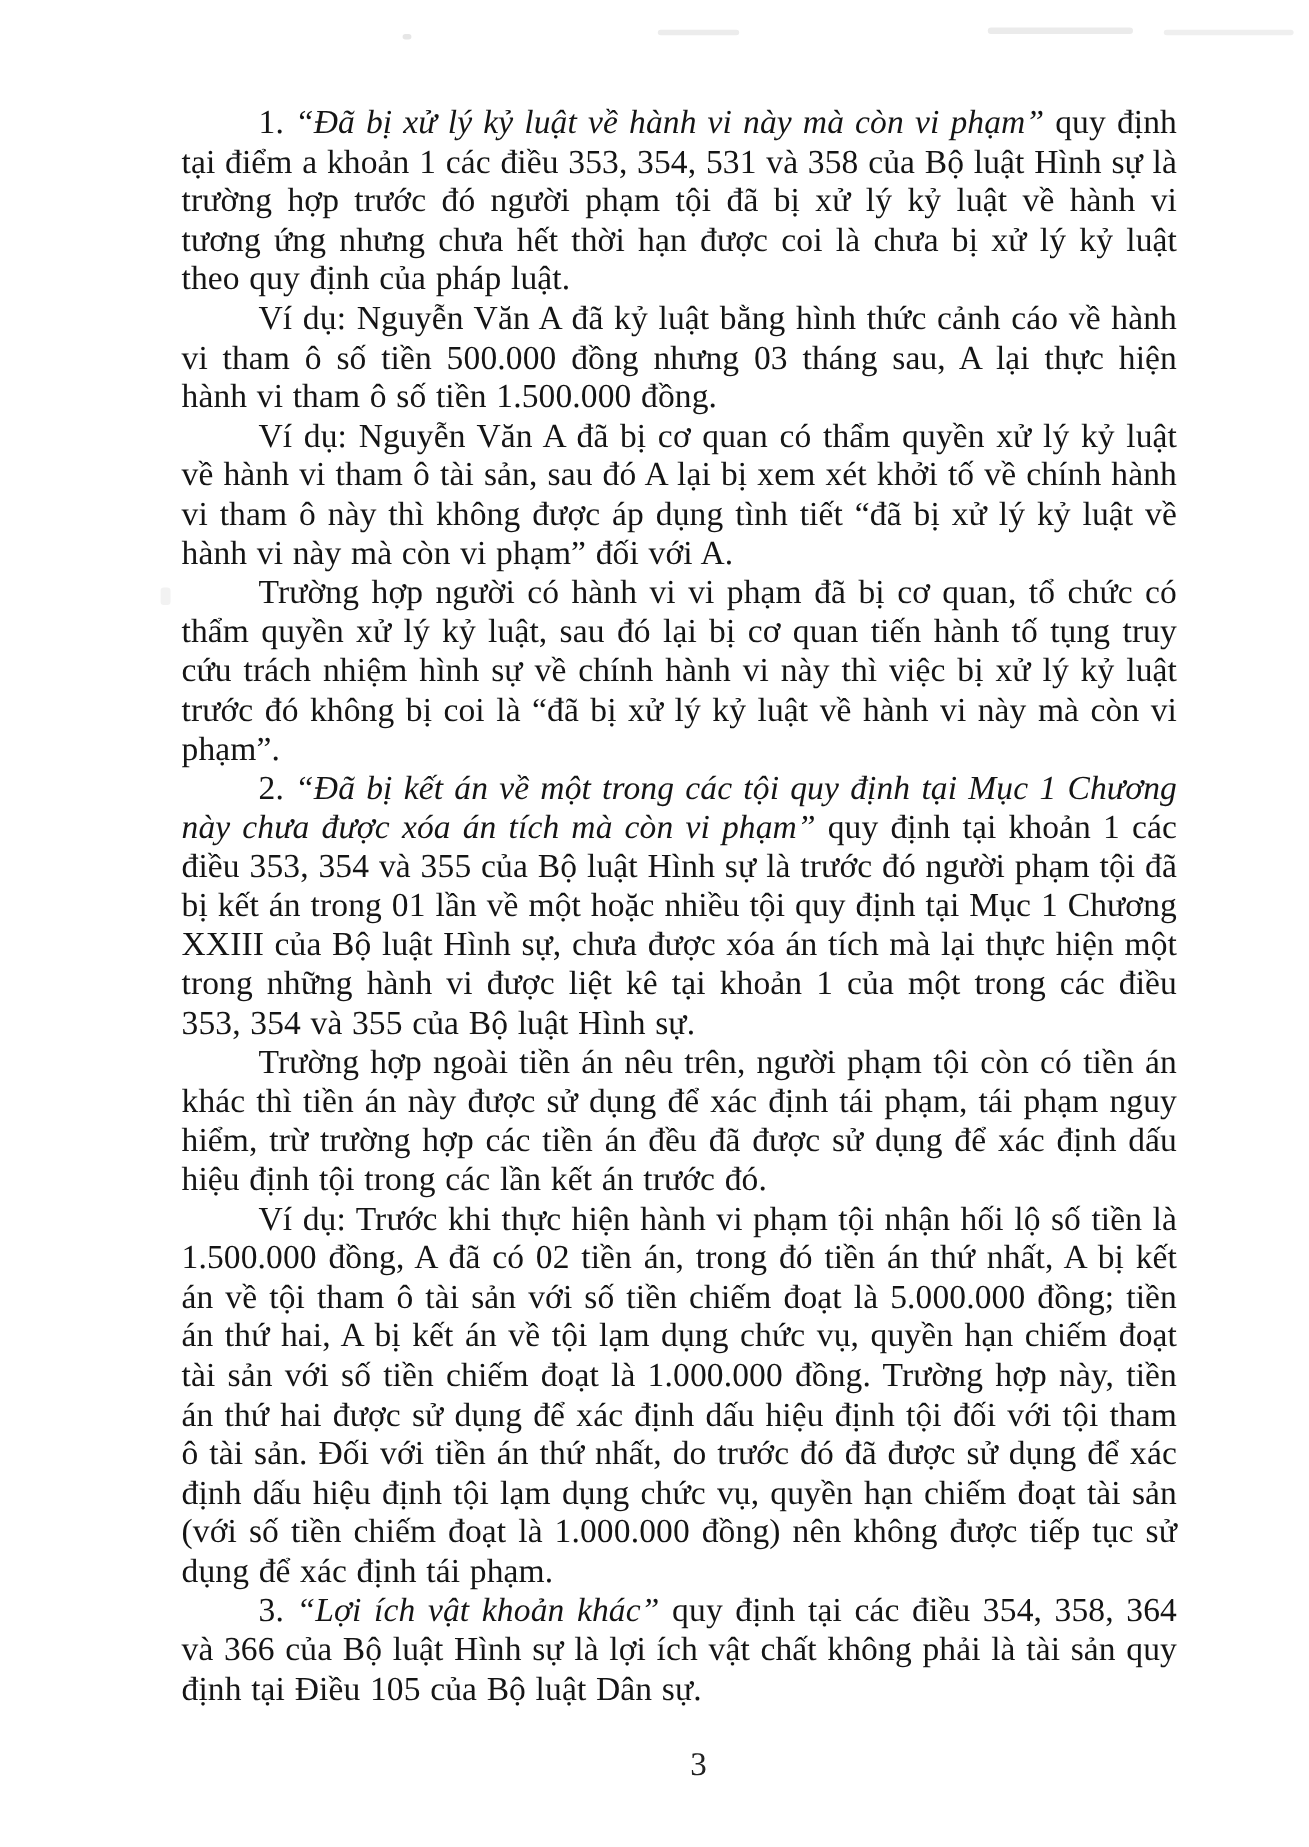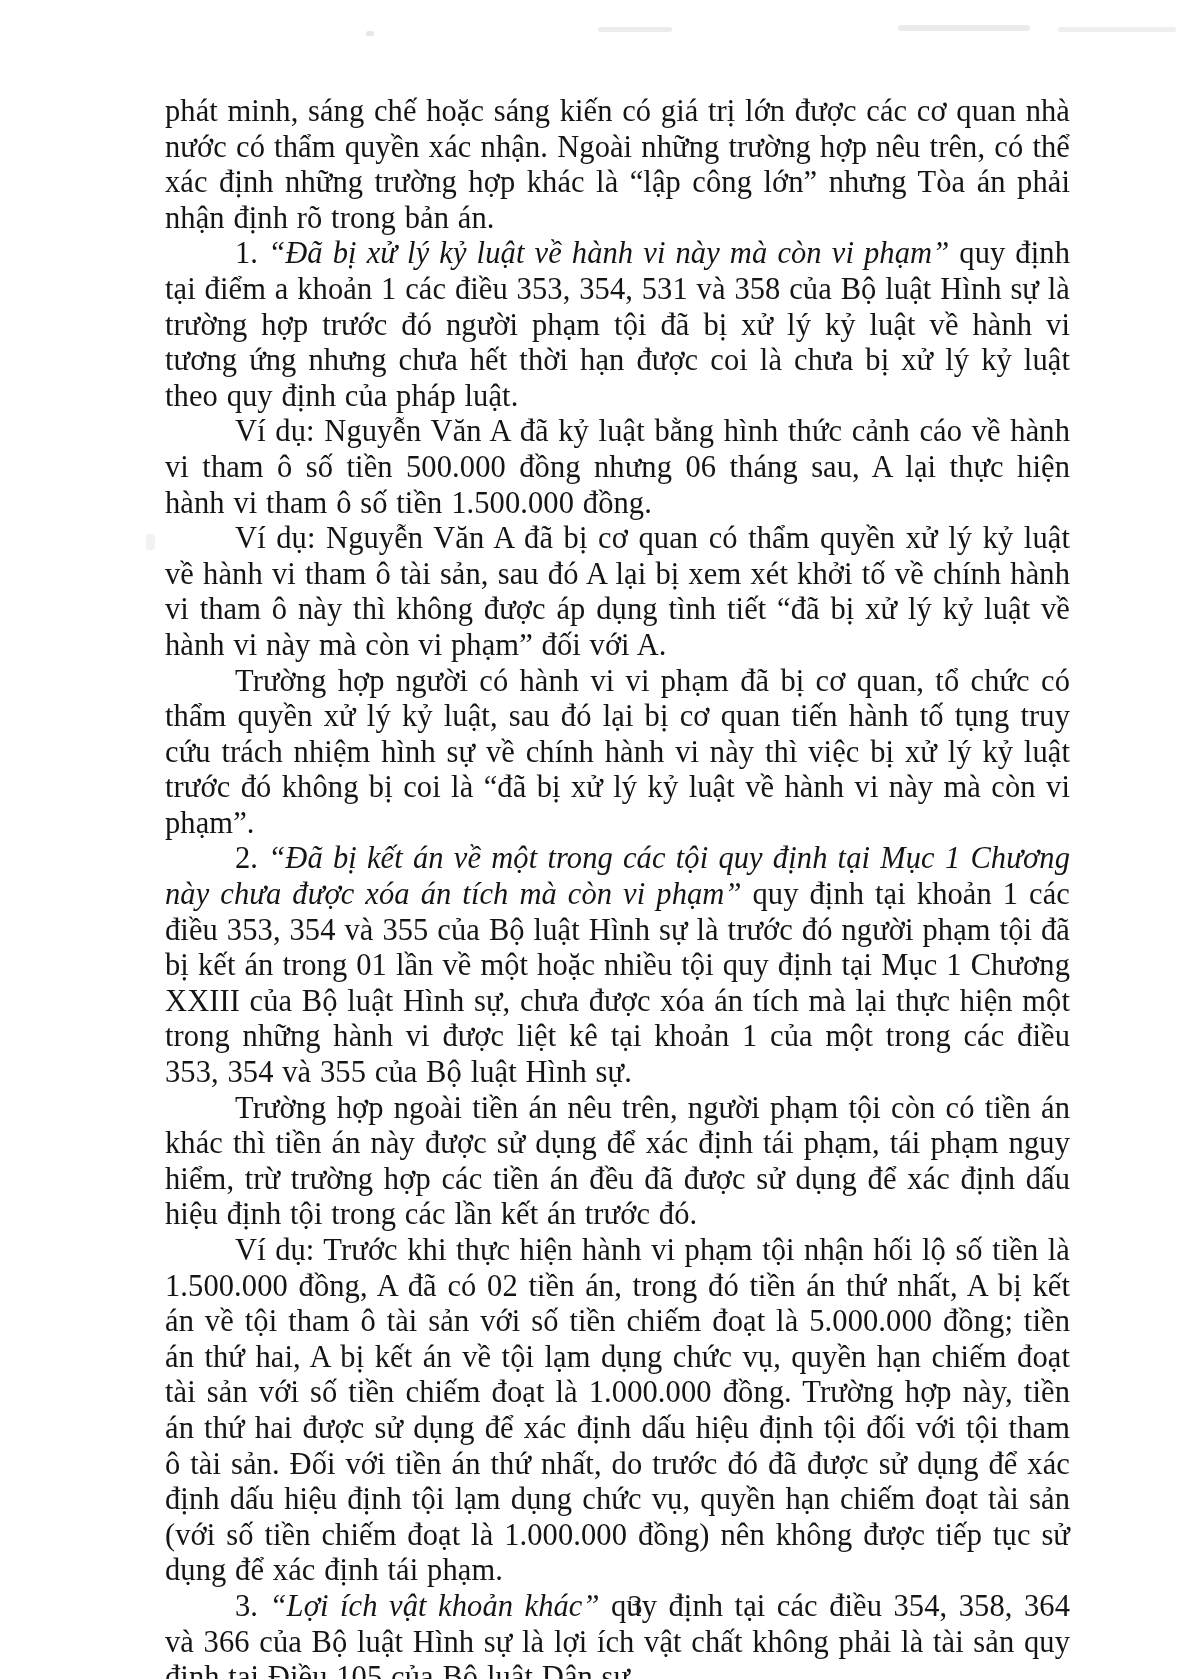--- a/index.html
+++ b/index.html
@@ -62,26 +62,25 @@
 <div class="page">
 
   <div class="artifact a1"></div>
   <div class="artifact a2"></div>
   <div class="artifact a3"></div>
   <div class="artifact a4"></div>
   <div class="artifact a5"></div>
 
   <div class="content">
 
-    <p class="para"><span>phát minh, sáng chế hoặc sáng kiến có giá trị lớn được các cơ quan nhà nước có thẩm quyền xác nhận. Ngoài những trường hợp nêu trên, có thể xác định những trường hợp khác là “lập công lớn” nhưng Tòa án phải nhận định rõ trong bản án.</span></p>
 
 
     <p class="para indent"><span>1. </span><span class="it">“Đã bị xử lý kỷ luật về hành vi này mà còn vi phạm”</span><span> quy định tại điểm a khoản 1 các điều 353, 354, 531 và 358 của Bộ luật Hình sự là trường hợp trước đó người phạm tội đã bị xử lý kỷ luật về hành vi tương ứng nhưng chưa hết thời hạn được coi là chưa bị xử lý kỷ luật theo quy định của pháp luật.</span></p>
 
-    <p class="para indent"><span>Ví dụ: Nguyễn Văn A đã kỷ luật bằng hình thức cảnh cáo về hành vi tham ô số tiền 500.000 đồng nhưng 06 tháng sau, A lại thực hiện hành vi tham ô số tiền 1.500.000 đồng.</span></p>
+    <p class="para indent"><span>Ví dụ: Nguyễn Văn A đã kỷ luật bằng hình thức cảnh cáo về hành vi tham ô số tiền 500.000 đồng nhưng 03 tháng sau, A lại thực hiện hành vi tham ô số tiền 1.500.000 đồng.</span></p>
 
     <p class="para indent"><span>Ví dụ: Nguyễn Văn A đã bị cơ quan có thẩm quyền xử lý kỷ luật về hành vi tham ô tài sản, sau đó A lại bị xem xét khởi tố về chính hành vi tham ô này thì không được áp dụng tình tiết “đã bị xử lý kỷ luật về hành vi này mà còn vi phạm” đối với A.</span></p>
 
     <p class="para indent"><span>Trường hợp người có hành vi vi phạm đã bị cơ quan, tổ chức có thẩm quyền xử lý kỷ luật, sau đó lại bị cơ quan tiến hành tố tụng truy cứu trách nhiệm hình sự về chính hành vi này thì việc bị xử lý kỷ luật trước đó không bị coi là “đã bị xử lý kỷ luật về hành vi này mà còn vi phạm”.</span></p>
 
     <p class="para indent"><span>2. </span><span class="it">“Đã bị kết án về một trong các tội quy định tại Mục 1 Chương này chưa được xóa án tích mà còn vi phạm”</span><span> quy định tại khoản 1 các điều 353, 354 và 355 của Bộ luật Hình sự là trước đó người phạm tội đã bị kết án trong 01 lần về một hoặc nhiều tội quy định tại Mục 1 Chương XXIII của Bộ luật Hình sự, chưa được xóa án tích mà lại thực hiện một trong những hành vi được liệt kê tại khoản 1 của một trong các điều 353, 354 và 355 của Bộ luật Hình sự.</span></p>
 
     <p class="para indent"><span>Trường hợp ngoài tiền án nêu trên, người phạm tội còn có tiền án khác thì tiền án này được sử dụng để xác định tái phạm, tái phạm nguy hiểm, trừ trường hợp các tiền án đều đã được sử dụng để xác định dấu hiệu định tội trong các lần kết án trước đó.</span></p>
 
     <p class="para indent"><span>Ví dụ: Trước khi thực hiện hành vi phạm tội nhận hối lộ số tiền là 1.500.000 đồng, A đã có 02 tiền án, trong đó tiền án thứ nhất, A bị kết án về tội tham ô tài sản với số tiền chiếm đoạt là 5.000.000 đồng; tiền án thứ hai, A bị kết án về tội lạm dụng chức vụ, quyền hạn chiếm đoạt tài sản với số tiền chiếm đoạt là 1.000.000 đồng. Trường hợp này, tiền án thứ hai được sử dụng để xác định dấu hiệu định tội đối với tội tham ô tài sản. Đối với tiền án thứ nhất, do trước đó đã được sử dụng để xác định dấu hiệu định tội lạm dụng chức vụ, quyền hạn chiếm đoạt tài sản (với số tiền chiếm đoạt là 1.000.000 đồng) nên không được tiếp tục sử dụng để xác định tái phạm.</span></p>

